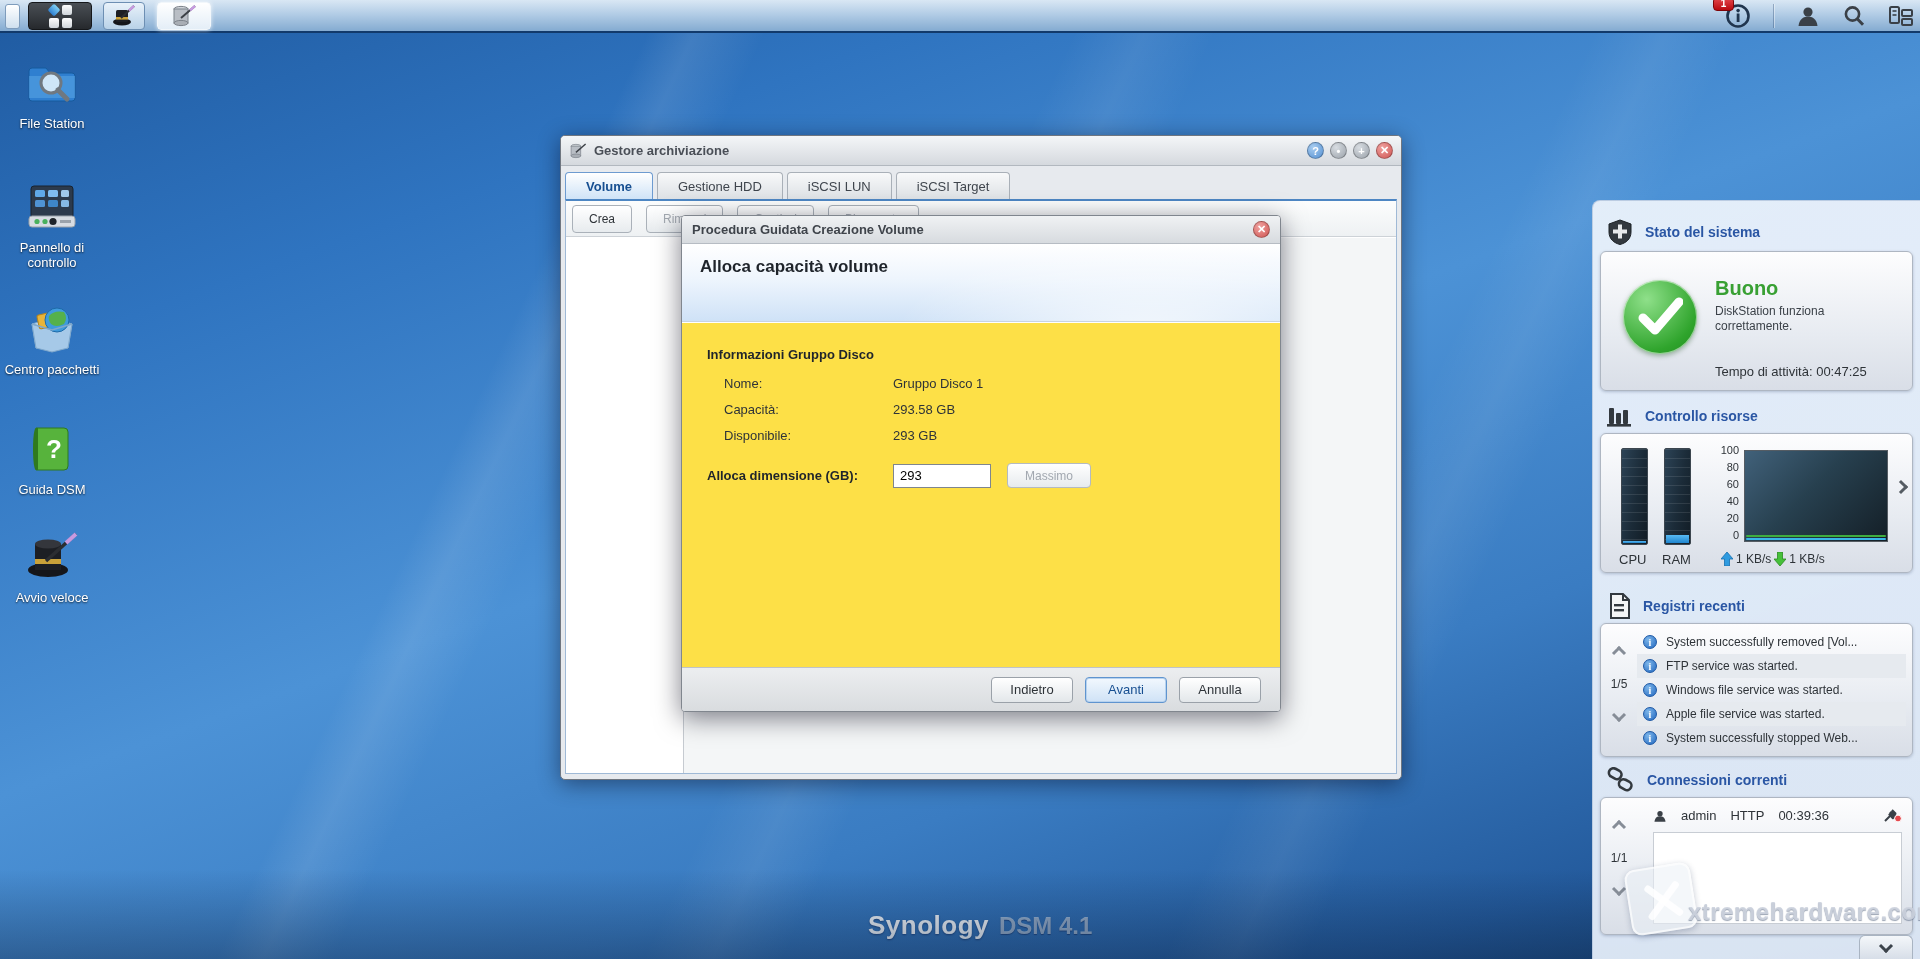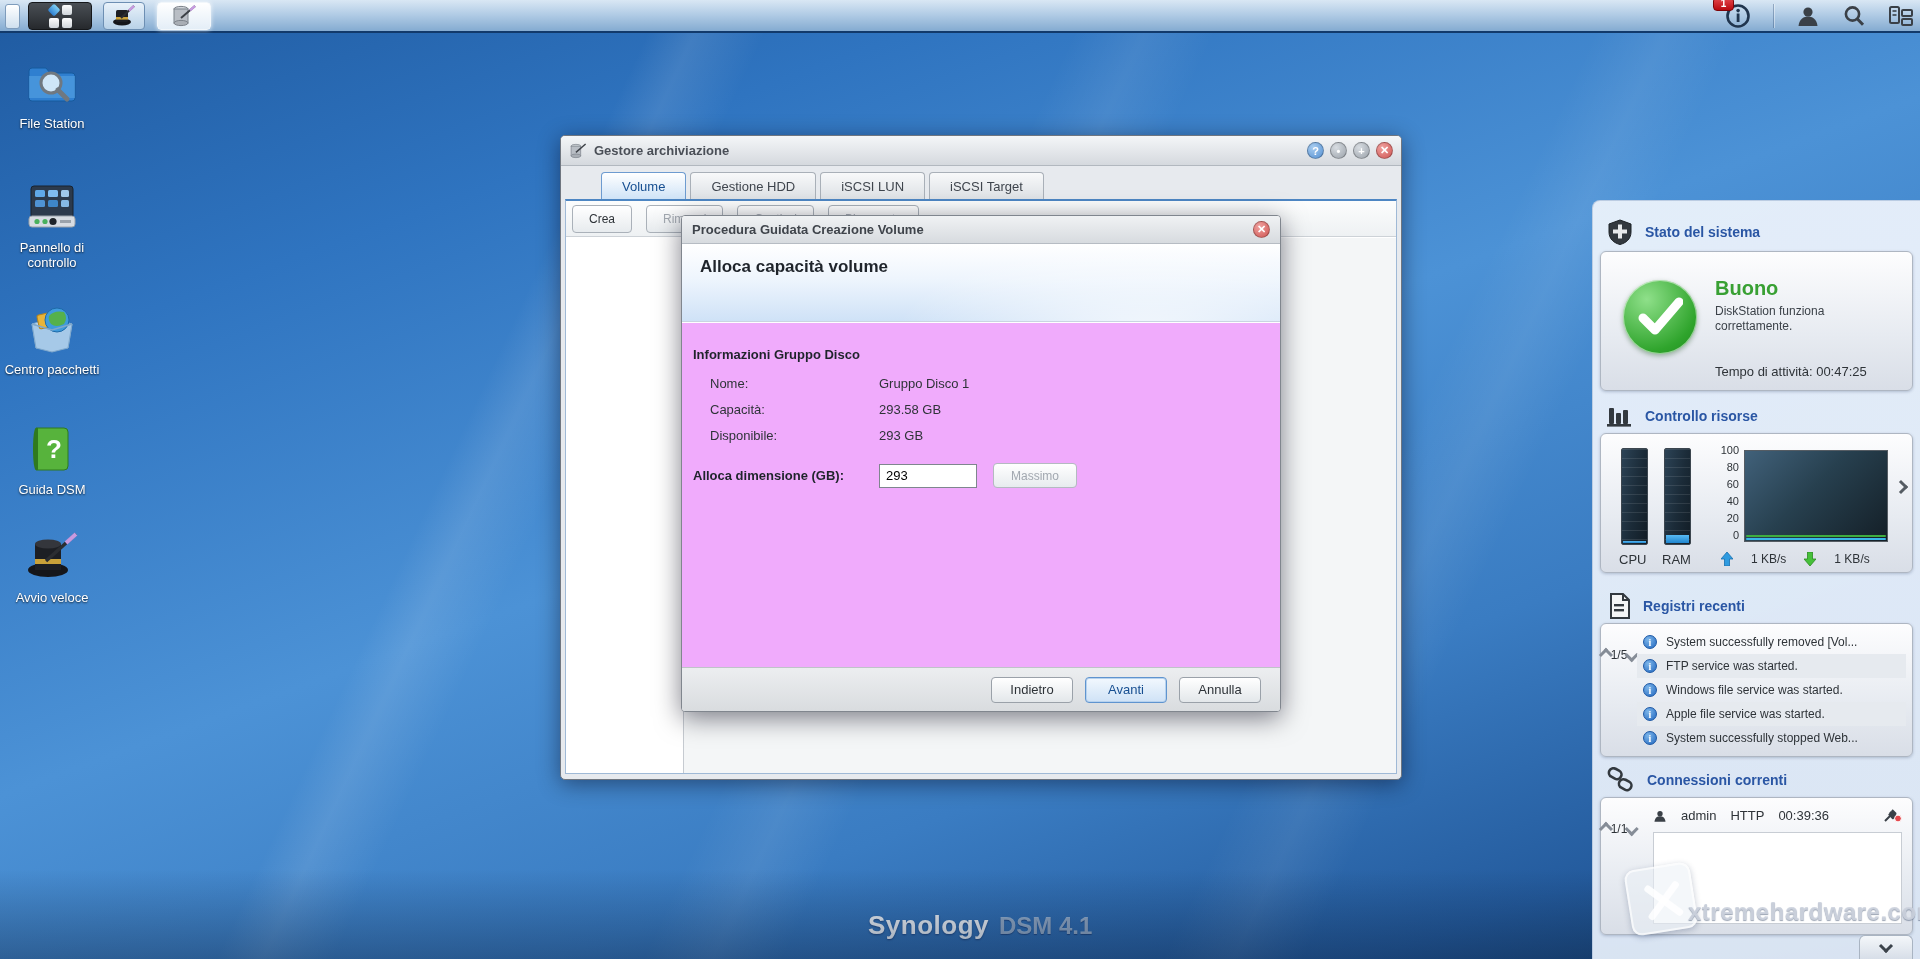--- a/index.html
+++ b/index.html
@@ -50,21 +50,21 @@
   .win-ctrls { display:flex; gap:6px; }
   .wbtn { width:17px; height:17px; border-radius:50%; font-size:11px; font-weight:bold; color:#fff;
       display:flex; align-items:center; justify-content:center; border:1px solid rgba(0,0,0,.25); }
   .wbtn.help { background:radial-gradient(circle at 35% 30%, #a8cdf0, #5590d2); }
   .wbtn.gray { background:radial-gradient(circle at 35% 30%, #d8dde2, #9aa1a9); }
   .wbtn.close { background:radial-gradient(circle at 35% 30%, #f0a2a0, #cf5552); }
   .tabstrip { display:flex; gap:4px; padding:6px 4px 0 4px; height:33px; }
   .tab { height:27px; padding:0 20px; display:flex; align-items:center; font-size:13px; color:#3f454d;
       background:linear-gradient(#f8f9fa,#dde1e5); border:1px solid #a9b0b8; border-bottom:none;
       border-radius:4px 4px 0 0; }
-  .tab.active { background:linear-gradient(#ffffff,#cfe3f7); border-color:#6d9bd0; color:#174f91; font-weight:normal;margin-left:36px; }
+  .tab.active { background:linear-gradient(#ffffff,#cfe3f7); border-color:#6d9bd0; color:#174f91; font-weight:bold; }
   .win-body { position:absolute; left:4px; right:4px; top:63px; bottom:5px; background:#fff;
       border:1px solid #9fb9d6; border-top:2px solid #4d86c3; }
   .toolbar { height:36px; background:linear-gradient(#fcfdfd,#eef1f3); border-bottom:1px solid #cdd2d7;
       display:flex; align-items:center; gap:14px; padding:0 6px; }
   .tbtn { height:28px; padding:0 16px; font-size:12px; color:#2e3338; background:linear-gradient(#ffffff,#e7ebee);
       border:1px solid #aab1b9; border-radius:4px; display:flex; align-items:center; }
   .tbtn.disabled { color:#a2a8b0; }
   .win-cols { position:absolute; left:0; right:0; top:37px; bottom:0; display:flex; }
   .win-col-left { width:118px; background:#fff; border-right:1px solid #c6cbd1; }
   .win-col-right { flex:1; background:#f4f6f7; }
@@ -72,21 +72,21 @@
   
   .dialog { position:absolute; left:681px; top:215px; width:600px; height:497px; z-index:30;
       border:1px solid #80868e; border-radius:4px; background:#fff; box-shadow:0 6px 26px rgba(0,0,20,.5); }
   .dlg-title { height:28px; border-radius:3px 3px 0 0; border-bottom:1px solid #b6bcc3;
       background:linear-gradient(#f0f2f4,#d7dbdf); display:flex; align-items:center; padding:0 10px; }
   .dlg-title .txt { flex:1; font-size:13px; font-weight:bold; color:#3f444b; }
   .dlg-banner { height:78px; border-bottom:1px solid #c9d4e2; padding:13px 18px;
       background:radial-gradient(ellipse 420px 150px at 78% 115%, rgba(255,255,255,.75), rgba(255,255,255,0) 60%),
                  linear-gradient(180deg,#ffffff 0%, #eef5fd 45%, #cfe2f7 100%); }
   .dlg-banner .txt { font-size:17px; font-weight:bold; color:#1f242b; }
-  .dlg-content { position:absolute; left:0; right:0; top:107px; bottom:44px; background:#f0abfc; padding:24px 11px; }
+  .dlg-content { position:absolute; left:0; right:0; top:107px; bottom:44px; background:#fde047; padding:24px 25px; }
   .sect-title { font-size:13px; font-weight:bold; color:#1f242b; margin-bottom:14px; }
   .frow { display:flex; margin:0 0 11px 17px; font-size:13px; color:#2e3338; }
   .frow .fl { width:169px; }
   .alloc-row { display:flex; align-items:center; margin-top:20px; }
   .alloc-row .al { width:186px; font-size:13px; font-weight:bold; color:#1f242b; }
   .alloc-input { width:98px; height:24px; border:1px solid #7f868e; font-size:13px; padding:2px 6px;
       font-family:"Liberation Sans", sans-serif; }
   .max-btn { margin-left:16px; width:84px; height:25px; font-size:12px; color:#a2a8b0;
       background:linear-gradient(#ffffff,#e7ebee); border:1px solid #b4bac1; border-radius:4px; }
   .dlg-footer { position:absolute; left:0; right:0; bottom:0; height:44px; border-top:1px solid #bfc3c8;
@@ -118,25 +118,25 @@
 
   .gauge { position:absolute; top:14px; width:27px; height:97px; border:1px solid #3c464f; border-radius:2px;
       background:repeating-linear-gradient(180deg, rgba(255,255,255,.10) 0 1px, rgba(255,255,255,0) 1px 9px),
                  linear-gradient(100deg,#2c4356 0%, #1b2b38 55%, #121d26 100%); }
   .gauge .fill { position:absolute; left:1px; right:1px; bottom:1px; background:linear-gradient(#58b9f2,#1f85cf); }
   .gauge-lbl { position:absolute; top:118px; font-size:13px; color:#2e3338; }
   .net-chart { position:absolute; left:143px; top:16px; width:144px; height:92px; border:1px solid #555c63;
       background:linear-gradient(135deg,#41617a 0%, #27404f 45%, #141f27 100%); }
   .net-line { position:absolute; left:1px; right:1px; height:2px; border-radius:1px; }
   .axis-lbl { position:absolute; width:30px; text-align:right; font-size:11px; color:#2e3338; left:108px; }
-  .net-rate { position:absolute; left:120px; top:118px; font-size:12px; color:#2e3338; display:flex; align-items:center; gap:18px; }
+  .net-rate { position:absolute; left:120px; top:118px; font-size:12px; color:#2e3338; display:flex; align-items:center; gap:3px; }
   .next-arrow { position:absolute; left:295px; top:48px; width:10px; height:10px;
       border-right:3px solid #555c63; border-top:3px solid #555c63; transform:rotate(45deg); }
 
-  .pager { position:absolute; left:0; top:0; width:36px; display:flex; flex-direction:row; align-items:center; gap:0; padding-top:24px; }
+  .pager { position:absolute; left:0; top:0; width:36px; display:flex; flex-direction:column; align-items:center; gap:19px; padding-top:24px; }
   .chev { width:10px; height:10px; border-right:3px solid #868d97; border-top:3px solid #868d97; }
   .chev.up { transform:rotate(-45deg); }
   .chev.down { transform:rotate(135deg); }
   .pager .pg { font-size:12px; color:#2e3338; }
   .log-list { position:absolute; left:36px; top:6px; right:6px; }
   .log-row { display:flex; align-items:center; gap:9px; height:24px; padding:0 6px; font-size:12px; color:#2e3338;
       white-space:nowrap; overflow:hidden; }
   .log-row.alt { background:#e6eaef; }
   .info-ic { width:14px; height:14px; min-width:14px; border-radius:50%; color:#fff; font-size:10px; font-weight:bold;
       font-family:"Liberation Serif", serif; display:flex; align-items:center; justify-content:center;

